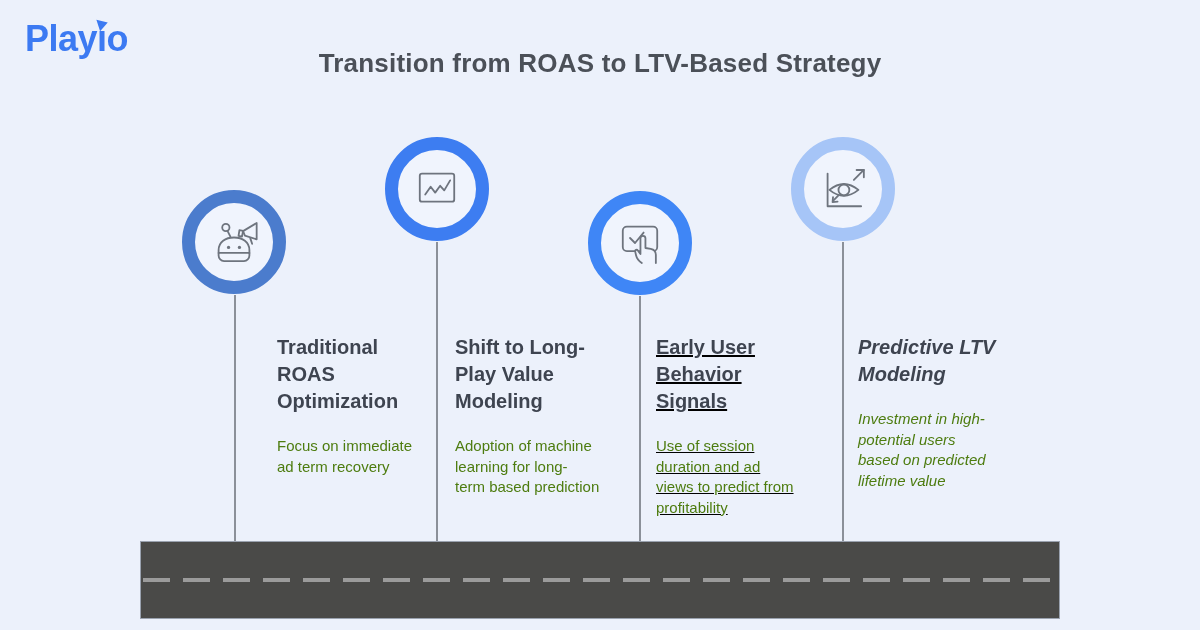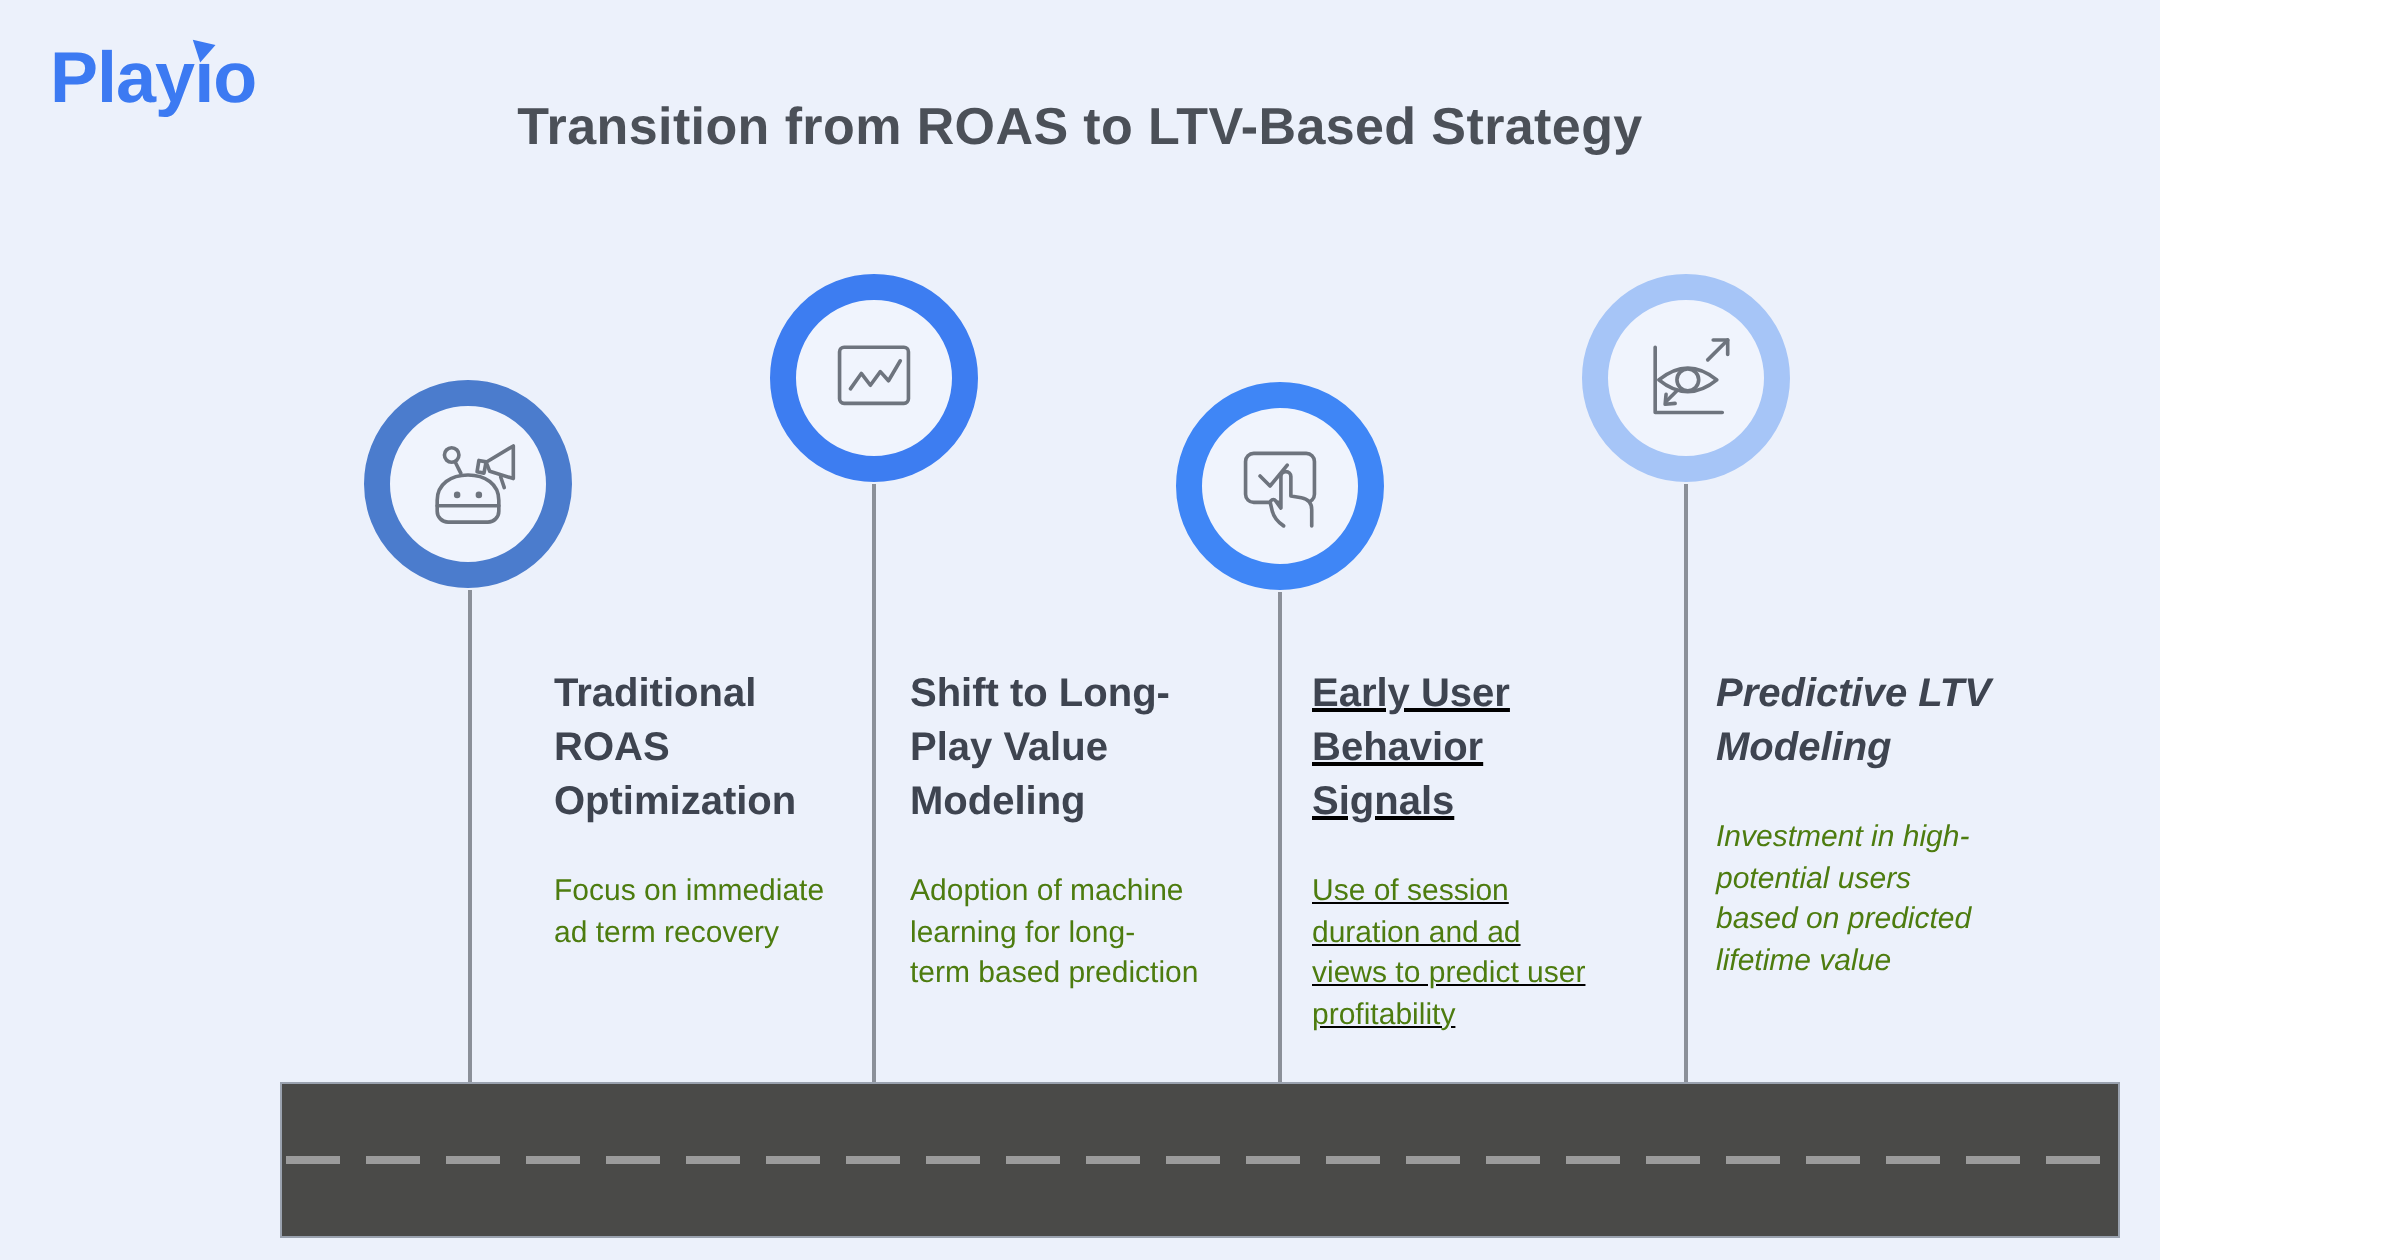--- a/index.html
+++ b/index.html
@@ -1,21 +1,21 @@
 <!DOCTYPE html>
 <html><head>
 <meta charset="utf-8">
 <style>
   * { margin: 0; padding: 0; box-sizing: border-box; }
   html, body { background: #ffffff; }
   body { font-family: "Liberation Sans", sans-serif; }
 
   .canvas {
     position: relative;
-    width: 1080px;
+    width: 1200px;
     height: 630px;
     overflow: hidden;
     background: #ecf1fb;
   }
 
   
   .logo {
     position: absolute;
     left: 25px;
     top: 18px;
@@ -196,21 +196,21 @@
     <div class="mdesc">Adoption of machine
 learning for long-
 term based prediction</div>
   </div>
   <div class="textblock t3">
     <div class="mtitle">Early User
 Behavior
 Signals</div>
     <div class="mdesc">Use of session
 duration and ad
-views to predict user
+views to predict from
 profitability</div>
   </div>
   <div class="textblock t4">
     <div class="mtitle">Predictive LTV
 Modeling</div>
     <div class="mdesc">Investment in high-
 potential users
 based on predicted
 lifetime value</div>
   </div>

